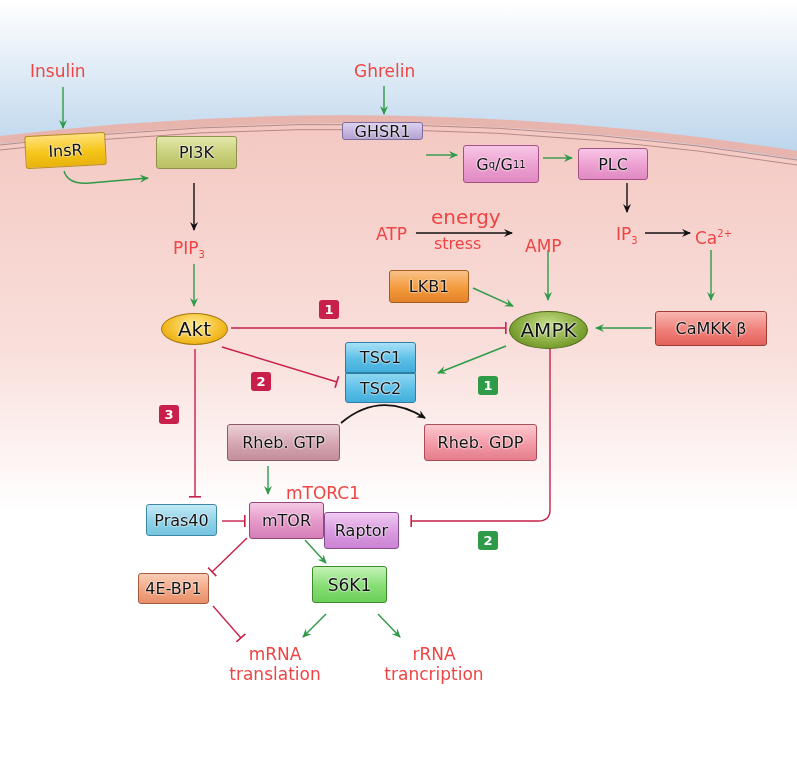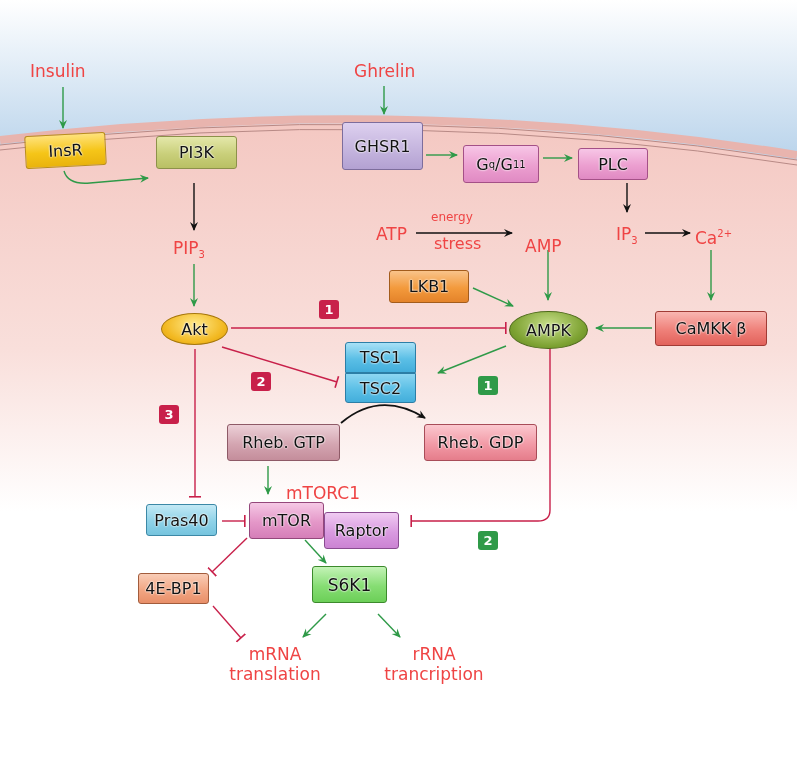--- a/index.html
+++ b/index.html
@@ -5,21 +5,21 @@
   html, body { margin:0; padding:0; }
   body { width:797px; height:770px; position:relative; overflow:hidden; background:#fff; font-family:"DejaVu Sans", sans-serif; }
   #bg { position:absolute; left:0; top:0; width:797px; height:770px; }
   #wires { position:absolute; left:0; top:0; width:797px; height:770px; }
   .lbl { position:absolute; font-size:17px; color:#ef4444; white-space:nowrap; text-align:center; line-height:20px; }
   .lbl sub, .lbl sup, .node sub { font-size:10px; }
   .node { position:absolute; box-sizing:border-box; display:flex; align-items:center; justify-content:center;
           font-size:16px; color:#111; border-radius:3px; white-space:nowrap;
           text-shadow: 0 0 2px #fff, 0 0 2px #fff; }
   .ell { position:absolute; box-sizing:border-box; display:flex; align-items:center; justify-content:center;
-         border-radius:50%; font-size:16px; color:#111; text-shadow:0 0 2px #fff,0 0 2px #fff; }
+         border-radius:50%; font-size:20px; color:#111; text-shadow:0 0 2px #fff,0 0 2px #fff; }
   .badge { position:absolute; width:20px; height:19px; border-radius:3px; color:#fff; font-weight:bold;
            font-size:13px; display:flex; align-items:center; justify-content:center; font-family:"DejaVu Sans", sans-serif; }
   .badge.red { background:#c8204a; }
   .badge.green { background:#2f9a48; }
 </style>
 </head>
 <body>
 
 <svg id="bg" viewBox="0 0 797 770">
   <defs>
@@ -81,38 +81,38 @@
     <path d="M213,606 L241,638" stroke="#c8204a" marker-end="url(#tr)"></path>
     <path d="M326,614 L303,637" stroke="#2f9a48" marker-end="url(#ag)"></path>
     <path d="M378,614 L400,637" stroke="#2f9a48" marker-end="url(#ag)"></path>
   </g>
 </svg>
 
 <div class="lbl" style="left:30px;top:61px;">Insulin</div>
 <div class="lbl" style="left:354px;top:61px;">Ghrelin</div>
 <div class="lbl" style="left:173px;top:238px;"><span>PIP</span><sub>3</sub></div>
 <div class="lbl" style="left:376px;top:224px;">ATP</div>
-<div class="lbl" style="left:431px;top:207px;font-size:12px;">energy</div>
+<div class="lbl" style="left:431px;top:207px;font-size:20px;">energy</div>
 <div class="lbl" style="left:434px;top:234px;font-size:16px;">stress</div>
 <div class="lbl" style="left:525px;top:236px;">AMP</div>
 <div class="lbl" style="left:616px;top:224px;"><span>IP</span><sub>3</sub></div>
 <div class="lbl" style="left:695px;top:224px;"><span>Ca</span><sup>2+</sup></div>
 <div class="lbl" style="left:286px;top:483px;">mTORC1</div>
 <div class="lbl" style="left:220px;top:644px;width:110px;">
   <div>mRNA</div>
   <div>translation</div>
 </div>
 <div class="lbl" style="left:378px;top:644px;width:112px;">
   <div>rRNA</div>
   <div>trancription</div>
 </div>
 
 <div class="node" style="left:25px;top:134px;width:81px;height:33px;transform:rotate(-3deg);background:linear-gradient(#ffe27a,#f5c518 55%,#e9b30d);border:1px solid #b98e1a;">InsR</div>
 <div class="node" style="left:156px;top:136px;width:81px;height:33px;background:linear-gradient(#e4e8aa,#c9cf7a 55%,#b9c064);border:1px solid #8d914a;">PI3K</div>
-<div class="node" style="left:342px;top:122px;width:81px;height:48px;background:linear-gradient(#ddd0ef,#c6b6df 55%,#b3a1d2);border:1px solid #7d6d9c;">GHSR1</div>
+<div class="node" style="left:342px;top:122px;width:81px;height:18px;background:linear-gradient(#ddd0ef,#c6b6df 55%,#b3a1d2);border:1px solid #7d6d9c;">GHSR1</div>
 <div class="node" style="left:463px;top:145px;width:76px;height:38px;background:linear-gradient(#f7c6e6,#ec9fd0 55%,#e08ac3);border:1px solid #a45087;">
     <span>G</span>
     <sub>q</sub>
     <span>/G</span>
     <sub>11</sub>
   </div>
 <div class="node" style="left:578px;top:148px;width:70px;height:32px;background:linear-gradient(#f7c6e6,#ec9fd0 55%,#e08ac3);border:1px solid #a45087;">PLC</div>
 <div class="node" style="left:389px;top:270px;width:80px;height:33px;background:linear-gradient(#f9c38a,#f39a3c 55%,#e4832a);border:1px solid #a35c1c;">LKB1</div>
 <div class="ell" style="left:161px;top:313px;width:67px;height:32px;background:radial-gradient(ellipse at 50% 35%,#ffe98a,#f2b820 65%,#d99a10);border:1px solid #a6770c;">Akt</div>
 <div class="ell" style="left:509px;top:311px;width:79px;height:38px;background:radial-gradient(ellipse at 50% 35%,#c7de88,#7da232 65%,#5e8020);border:1px solid #4c6a18;">AMPK</div>

